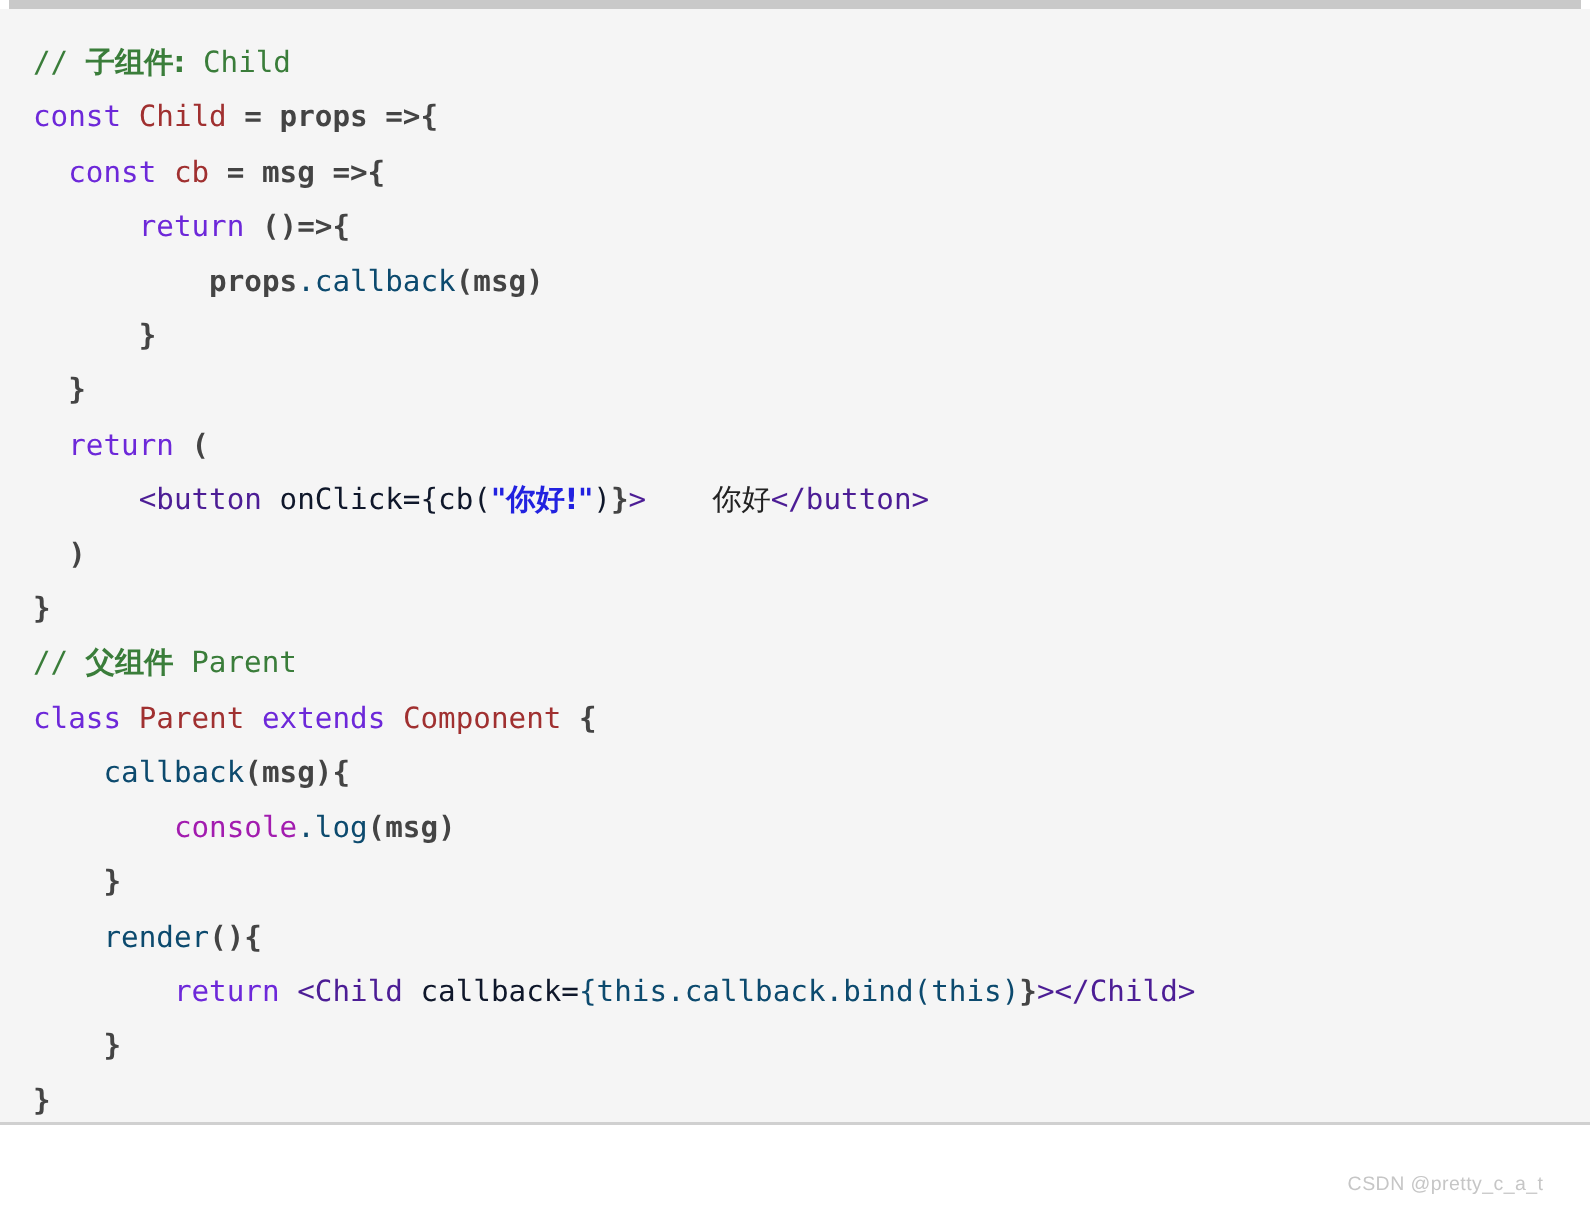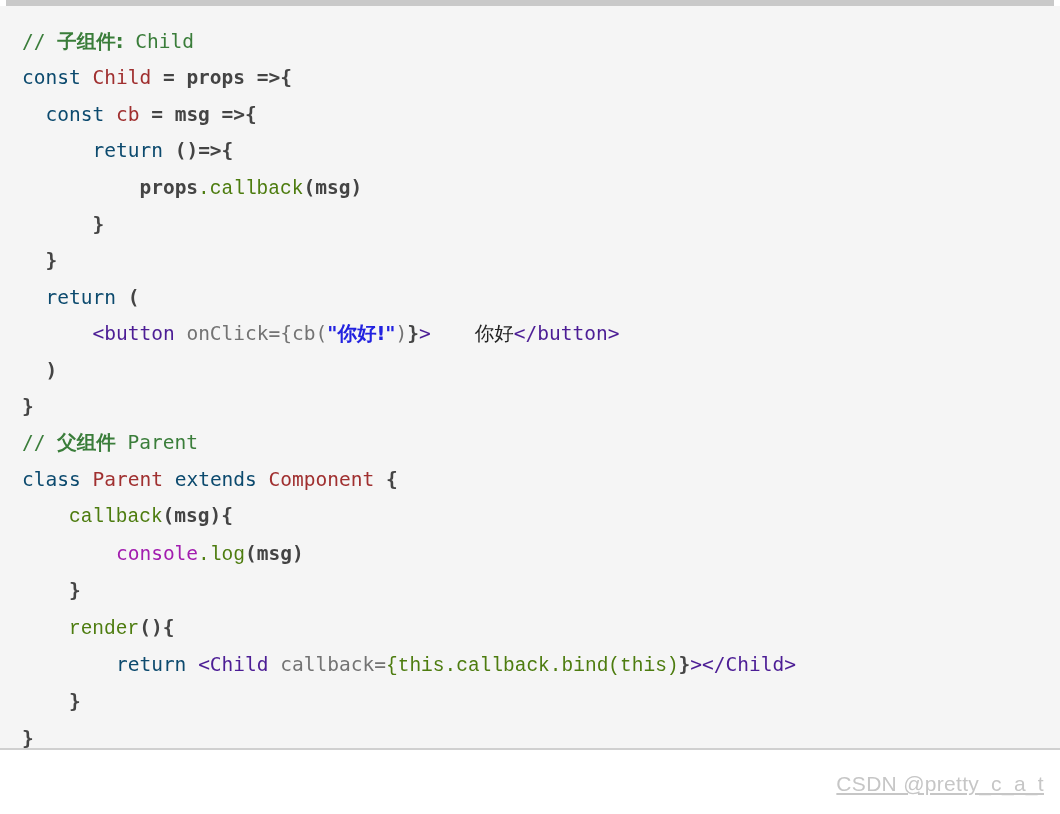--- a/index.html
+++ b/index.html
@@ -49,45 +49,44 @@
     letter-spacing: 0px;
     -webkit-font-smoothing: antialiased;
   }
   .line {
     white-space: pre;
     min-height: 36.4px;
   }
   
   .t-plain    { color: #444444; font-weight: bold; }
   .t-comment  { color: #3a7d3a; }
-  .t-keyword  { color: #0c4a6e; }
+  .t-keyword  { color: #6d28d9; }
   .t-ident    { color: #a03030; }
-  .t-attr     { color: #737373; }
+  .t-attr     { color: #0f172a; }
   .t-string   { color: #2222e0; font-weight: bold; }
   .t-tag      { color: #4c1d95; }
-  .t-fn       { color: #4d7c0f; font-family: Liberation Mono, monospace; }
+  .t-fn       { color: #0c4a6e; }
   .t-obj      { color: #a21caf; }
   .t-text     { color: #222222; margin-left: 44px; }
   .cjk {
     font-family: "DejaVu Sans", "Liberation Sans", sans-serif;
     font-weight: bold;
   }
   .cjk-plain {
     font-family: "DejaVu Sans", "Liberation Sans", sans-serif;
   }
   .watermark {
     position: absolute;
-    right: 16px;
+    right: 31px;
     bottom: 18px;
     font-family: "Liberation Sans", "DejaVu Sans", sans-serif;
-    font-size: 21px;
+    font-size: 13px;
     color: #c6c6c6;
     letter-spacing: 0.3px;
     white-space: pre;
-    text-decoration: underline;
   }
 </style>
 </head>
 <body>
 
 <div id="screenshot">
 
   <div class="top-bar"></div>
 
   <div class="code-card">

